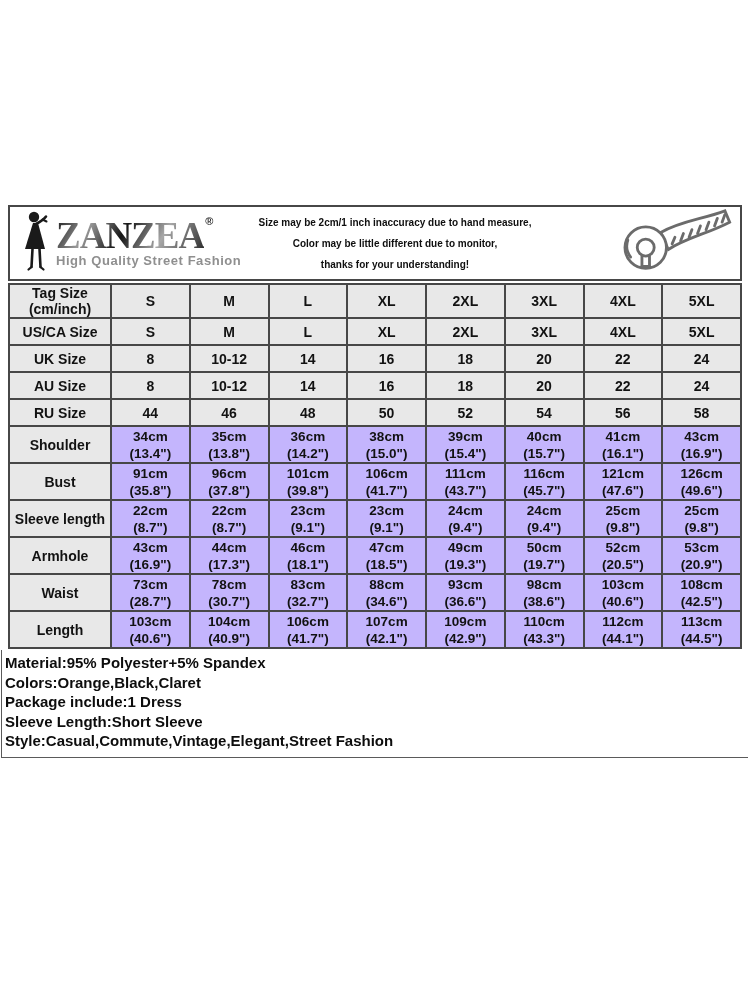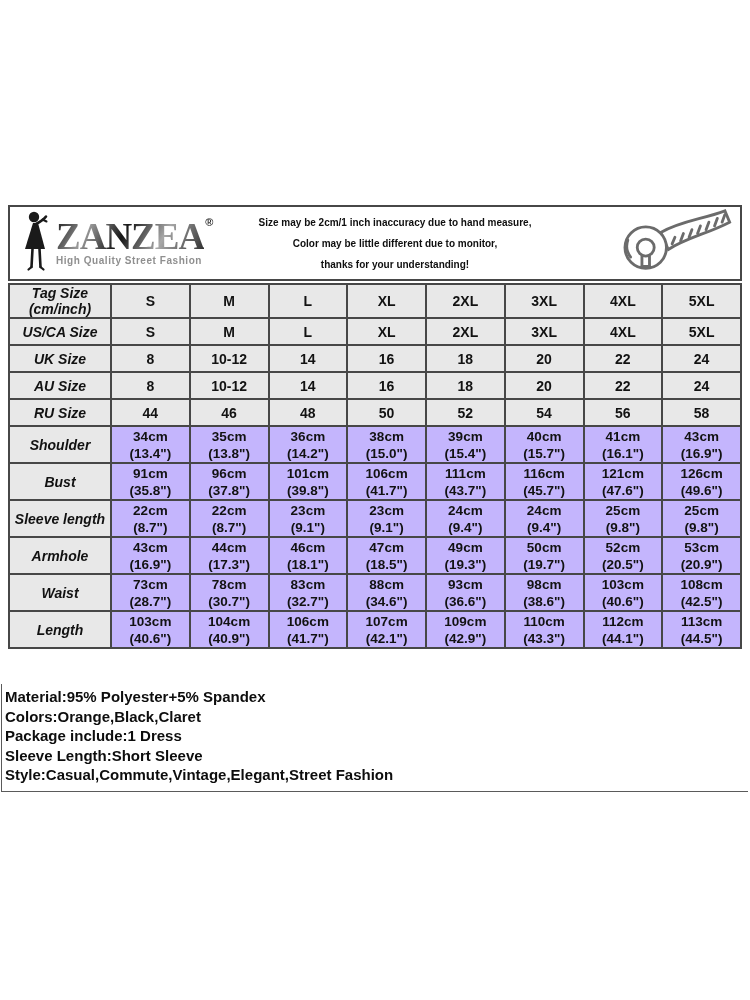--- a/index.html
+++ b/index.html
@@ -10,37 +10,37 @@
   .header-box{position:absolute;left:8px;top:205px;width:734px;height:76px;
     border:2px solid #474747;box-sizing:border-box;display:flex;align-items:center;background:#fff;}
   .logo{display:flex;align-items:center;padding-left:10px;width:190px;box-sizing:border-box;}
   .logo-figure{flex:0 0 auto;margin-right:2px;}
   .logo-text{display:flex;flex-direction:column;line-height:1;}
   .brand-row{display:flex;align-items:flex-start;}
   .brand{font-family:"Liberation Serif",serif;font-size:37px;font-weight:bold;letter-spacing:-1px;line-height:0.9;
     background:linear-gradient(120deg,#1c1c1c 0%,#9a9a9a 22%,#161616 45%,#a8a8a8 70%,#2a2a2a 100%);
     -webkit-background-clip:text;background-clip:text;color:transparent;}
   .reg{font-size:11px;color:#2d2d2d;margin-left:1px;margin-top:-3px;}
-  .tagline{font-size:10px;color:#8f8f8f;letter-spacing:0.55px;margin-top:2px;white-space:nowrap;}
+  .tagline{font-size:13px;color:#8f8f8f;letter-spacing:0.55px;margin-top:2px;white-space:nowrap;}
   .disclaimer{flex:1;text-align:center;font-size:10px;line-height:21px;padding-right:26px;color:#0f0f0f;}
   .tape-wrap{width:118px;flex:0 0 auto;margin-right:6px;}
 
   
   table.size-table{position:absolute;left:8px;top:283px;width:734px;border-collapse:collapse;
     table-layout:fixed;text-align:center;}
   .size-table th,.size-table td{border:2px solid #474747;white-space:pre-line;padding:0;vertical-align:middle;}
-  .size-table th{background:#e8e8e8;font-size:14px;width:100px;font-style:italic;}
+  .size-table th{background:#e8e8e8;font-size:14px;width:100px;}
   tr.size-row{height:27px;}
   tr.size-row.tall{height:31px;}
   tr.size-row td{background:#e8e8e8;font-size:14px;}
   tr.measure-row{height:37px;}
   tr.measure-row td{background:#c4b5fd;font-size:13.5px;line-height:17px;}
 
   
-  .details{position:absolute;left:1px;top:684px;width:747px;box-sizing:border-box;
+  .details{position:absolute;left:1px;top:650px;width:747px;box-sizing:border-box;
     border-left:1.5px solid #5a5a5a;border-bottom:1.5px solid #5a5a5a;
     padding:3px 0 6px 3px;font-size:15px;line-height:19.5px;color:#0d0d0d;}
 
   svg .ln{stroke:#6b6b6b;stroke-width:3;fill:none;stroke-linecap:round;}
   svg .fillw{fill:#fff;stroke:#6b6b6b;stroke-width:3;}
 </style>
 </head>
 <body>
 
 <div class="page">

